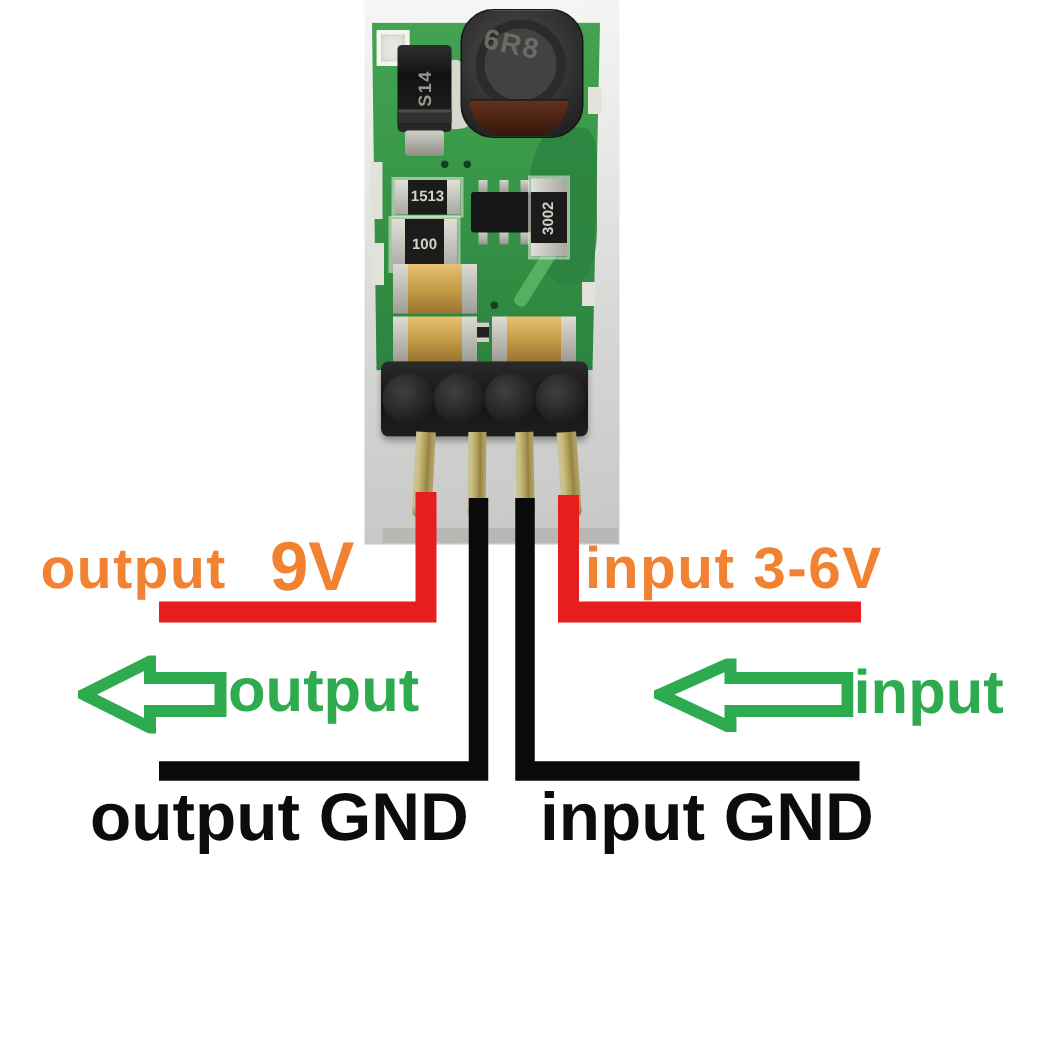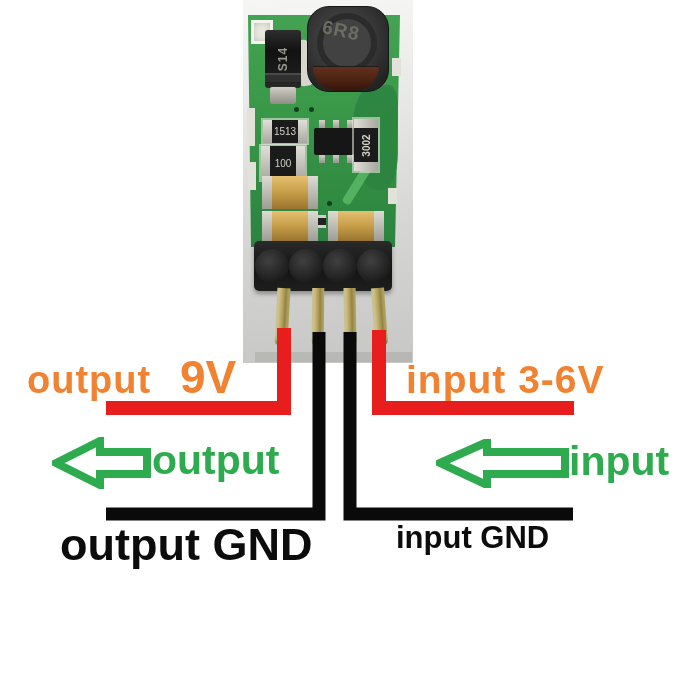--- a/index.html
+++ b/index.html
@@ -57,21 +57,21 @@
     border-top:1px solid #1d1d1d;}
   .ind-mark{left:322px;top:22px;width:50px;color:#6c6c64;font-size:19px;font-weight:bold;
     transform:rotate(12deg);letter-spacing:1px;}
   
   .via{width:5px;height:5px;border-radius:50%;background:#16401f;}
   .via1{left:294px;top:107px;} .via2{left:309px;top:107px;} .via3{left:327px;top:201px;}
   
   .smd{display:flex;box-shadow:0 0 0 2px rgba(240,240,232,.55);}
   .smd .end{width:9px;background:linear-gradient(180deg,#e0e0d8,#a8a8a0);}
   .smd .mid{flex:1;background:#1b1b1b;display:flex;align-items:center;justify-content:center;
-    color:#d2d2c8;font-weight:normal;}
+    color:#d2d2c8;font-weight:bold;}
   .r1513{left:263px;top:120px;width:44px;height:23px;} .r1513 .mid{font-size:10px;}
   .r100{left:261px;top:146px;width:44px;height:34px;} .r100 .mid{font-size:10px;}
   .smdv{display:flex;flex-direction:column;box-shadow:0 0 0 2px rgba(240,240,232,.55);}
   .smdv .end{height:9px;background:linear-gradient(90deg,#e0e0d8,#a8a8a0);}
   .smdv .mid{flex:1;background:#1b1b1b;display:flex;align-items:center;justify-content:center;
     color:#d2d2c8;font-weight:bold;font-size:10px;}
   .smdv .mid span{transform:rotate(-90deg);white-space:nowrap;}
   .r3002{left:354px;top:119px;width:24px;height:52px;}
   .ic{left:314px;top:128px;width:40px;height:27px;background:#161616;border-radius:2px;}
   .lead{width:6px;height:9px;background:linear-gradient(180deg,#d4d4cc,#96968e);}
@@ -104,25 +104,25 @@
   svg.wires{left:0;top:0;}
   .wire-red{stroke:var(--wire-red,#e81e1e);stroke-width:14;fill:none;}
   .wire-black{stroke:var(--wire-black,#0a0a0a);stroke-width:13;fill:none;}
   
   .lbl{line-height:1;white-space:nowrap;font-weight:bold;}
   .orange{color:var(--annotation-orange,#f08232);}
   .green{color:var(--annotation-green,#2dab4e);}
   .blacktxt{color:var(--gnd-text-black,#0c0c0c);}
   .lbl-output{left:27px;top:361px;font-size:38px;letter-spacing:1px;}
   .lbl-9v{left:180px;top:354px;font-size:46px;}
-  .lbl-input36{left:406px;top:360px;font-size:39px;letter-spacing:1px;}
+  .lbl-input36{left:390px;top:360px;font-size:39px;letter-spacing:1px;}
   .lbl-gout{left:152px;top:440px;font-size:41px;}
   .lbl-gin{left:569px;top:441px;font-size:41px;}
   .lbl-ogn{left:60px;top:522px;font-size:45px;}
-  .lbl-ign{left:360px;top:522px;font-size:31px;margin-left:36px;}
+  .lbl-ign{left:360px;top:522px;font-size:45px;}
   .arrow-svg polygon{fill:#ffffff;stroke:var(--annotation-green,#2dab4e);
     stroke-width:8;stroke-linejoin:miter;}
 </style>
 </head>
 <body>
 
 <div class="abs photo"></div>
 
 <div class="abs pcb"></div>
 <div class="abs trace-dark"></div>

